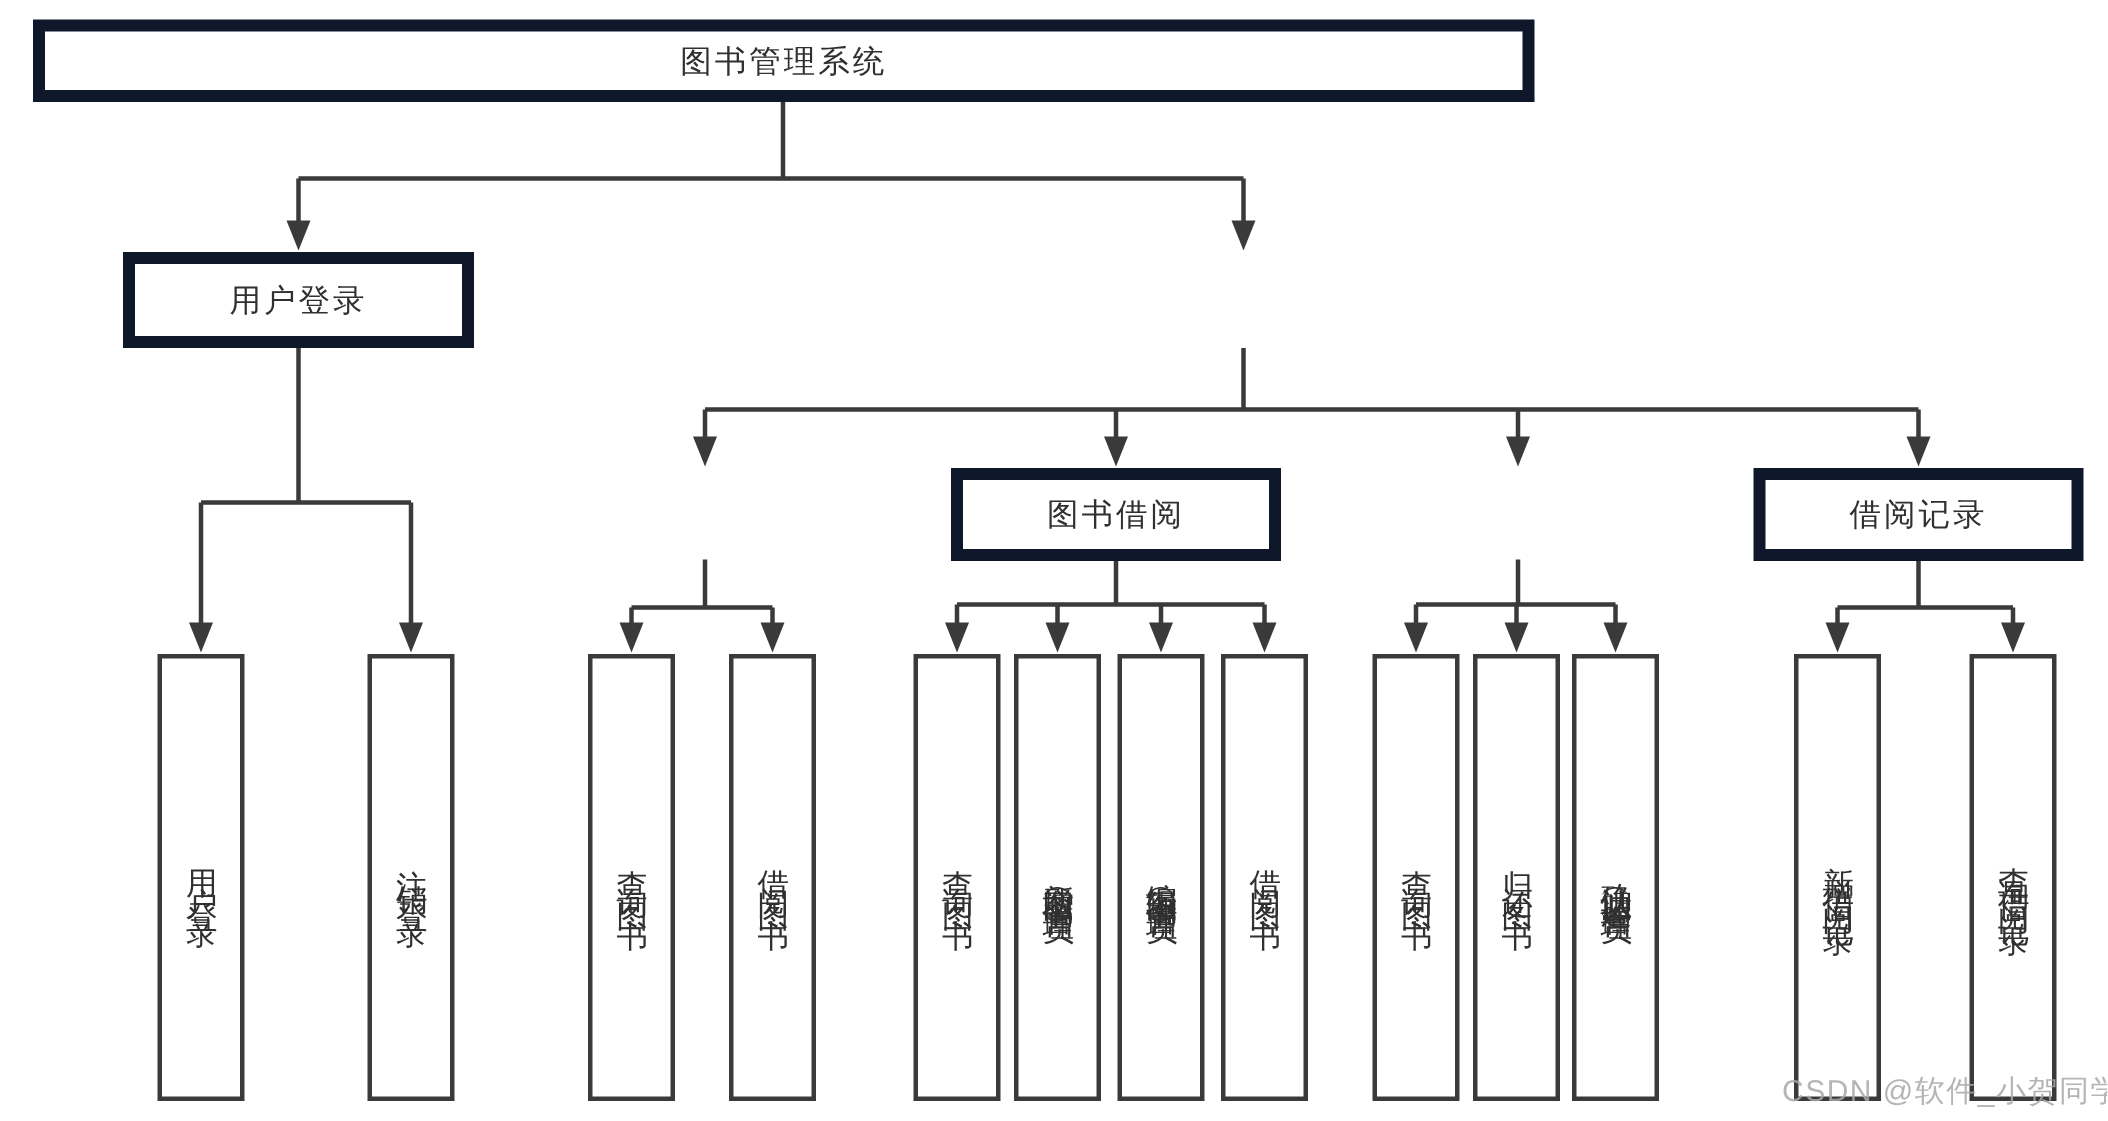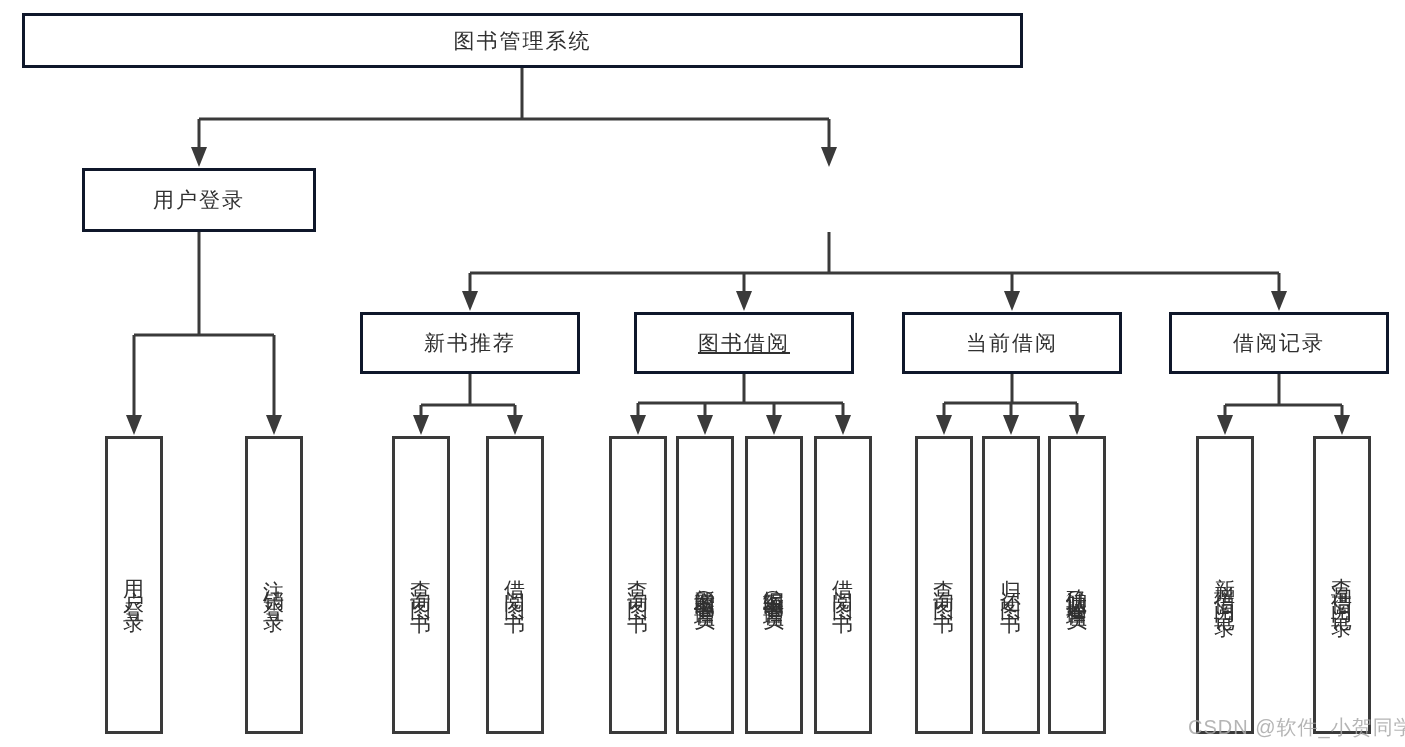--- a/index.html
+++ b/index.html
@@ -17,38 +17,38 @@
   }
   #wires {
     position: absolute;
     left: 0; top: 0;
     width: 1405px;
     height: 747px;
   }
   .node {
     position: absolute;
     background: #ffffff;
-    border: 3px solid #0f172a;
+    border: 8px solid #0f172a;
     display: flex;
     align-items: center;
     justify-content: center;
     font-size: 21px;
     letter-spacing: 2px;
     color: #303030;
     white-space: nowrap;
   }
   
   .n-root  { left: 22px;  top: 13px;  width: 1001px; height: 55px; }
   
   .n-login { left: 82px;  top: 168px; width: 234px;  height: 64px; }
   .n-mgmt  { left: 712px; top: 168px; width: 234px;  height: 64px; }
   
   .n-l3 { top: 312px; width: 220px; height: 62px; }
   .n-rec    { left: 360px;  }
-  .n-borrow { left: 634px; text-decoration: underline;  }
+  .n-borrow { left: 634px;  }
   .n-cur    { left: 902px;  }
   .n-hist   { left: 1169px; }
   
   .leaf {
     position: absolute;
     top: 436px;
     width: 58px;
     height: 298px;
     background: #ffffff;
     border: 3px solid #3a3a3a;
@@ -160,29 +160,23 @@
   </svg>
 
   <div class="node n-root">
     <span>图书管理系统</span>
   </div>
 
   <div class="node n-login">
     <span>用户登录</span>
   </div>
 
-  <div class="node n-l3 n-rec">
-    <span>新书推荐</span>
-  </div>
   <div class="node n-l3 n-borrow">
     <span>图书借阅</span>
   </div>
-  <div class="node n-l3 n-cur">
-    <span>当前借阅</span>
-  </div>
   <div class="node n-l3 n-hist">
     <span>借阅记录</span>
   </div>
 
   <div class="leaf lf-1 sp-wide">
     <span>用户登录</span>
   </div>
   <div class="leaf lf-2 sp-wide">
     <span>注销登录</span>
   </div>

